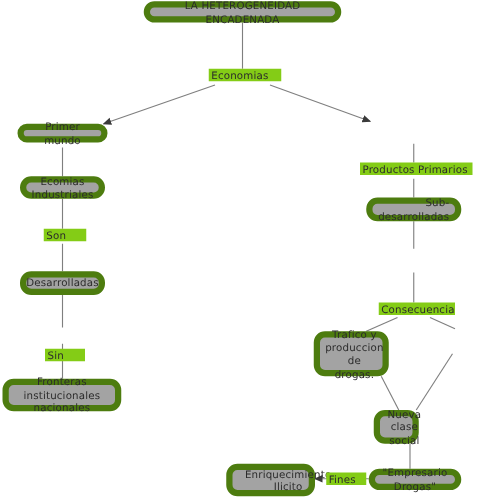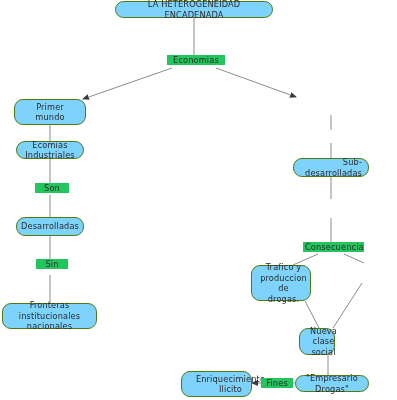--- a/index.html
+++ b/index.html
@@ -9,41 +9,41 @@
     font-family:"DejaVu Sans", sans-serif;
     overflow:hidden;
     position:relative;
   }
   #canvas{position:absolute;inset:0;width:397px;height:400px;}
   svg.edges{position:absolute;left:0;top:0;width:397px;height:400px;}
 
   .node{
     position:absolute;
     box-sizing:border-box;
-    background:#7dd3fc;
-    border:1px solid #4d7c0f;
+    background:#a3a3a3;
+    border:5px solid #4d7c0f;
     border-radius:9px;
     color:#2b2b2b;
     font-size:8.2px;
     line-height:10.5px;
     text-align:center;
     display:flex;
     align-items:center;
     justify-content:center;
     padding:2px 6px;
     white-space:pre-line;
     letter-spacing:.15px;
     box-shadow:0 0 0 0 rgba(0,0,0,0);
   }
   .link-label{
     position:absolute;
     font-size:8.2px;
     color:#2b2b2b;
-    background:#22c55e;
-    text-align:center;
+    background:#84cc16;
+    text-align:left;
     white-space:nowrap;
     letter-spacing:.15px;
     padding:0 2px;
   }
 </style>
 </head>
 <body>
 
 <div id="canvas">
 
@@ -90,21 +90,21 @@
       <line x1="328" y1="355" x2="328" y2="375"></line>
 
       <line x1="295" y1="383" x2="285" y2="383"></line>
 
       <line x1="263" y1="383" x2="252" y2="383" marker-end="url(#arrow)"></line>
     </g>
   </svg>
 
   <div class="node" style="left:115px;top:1px;width:158px;height:17px;">LA HETEROGENEIDAD ENCADENADA</div>
 
-  <div class="node" style="left:14px;top:99px;width:72px;height:26px;">Primer mundo</div>
+  <div class="node" style="left:14px;top:99px;width:72px;height:15px;">Primer mundo</div>
 
   <div class="node" style="left:16px;top:141px;width:68px;height:18px;">Ecomias Industriales</div>
 
   <div class="node" style="left:16px;top:217px;width:68px;height:19px;">Desarrolladas</div>
 
   <div class="node" style="left:2px;top:303px;width:95px;height:26px;">Fronteras institucionales
 nacionales</div>
 
 
   <div class="node" style="left:293px;top:158px;width:76px;height:19px;text-align:right;">Sub-desarrolladas</div>
@@ -120,20 +120,21 @@
 
   <div class="node" style="left:295px;top:375px;width:74px;height:17px;">"Empresario Drogas"</div>
 
   <div class="node" style="left:181px;top:371px;width:71px;height:26px;padding-left:34px;">Enriquecimiento
 Ilicito</div>
 
   <div class="link-label" style="left:167px;top:55px;width:54px;">Economias</div>
 
   <div class="link-label" style="left:35px;top:183px;width:30px;">Son</div>
 
-  <div class="link-label" style="left:36px;top:259px;width:28px;">Sin</div>
+  <div class="link-label" style="left:36px;top:279px;width:28px;">Sin</div>
 
+  <div class="link-label" style="left:288px;top:130px;width:86px;">Productos Primarios</div>
 
   <div class="link-label" style="left:303px;top:242px;width:57px;">Consecuencia</div>
 
   <div class="link-label" style="left:261px;top:378px;width:28px;">Fines</div>
 
 </div>
 
 </body></html>

